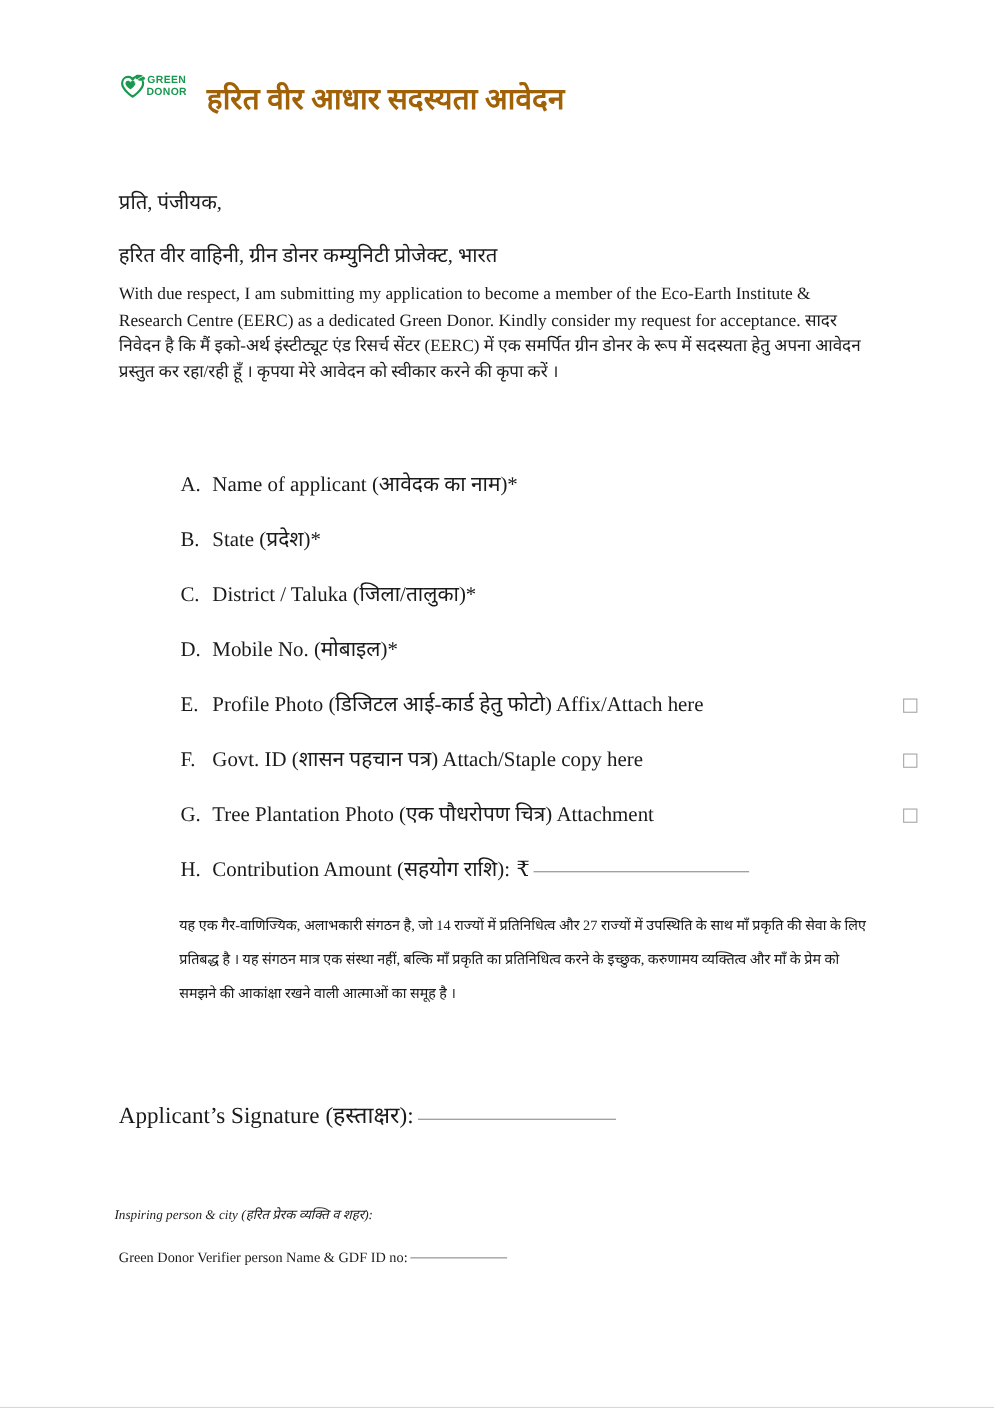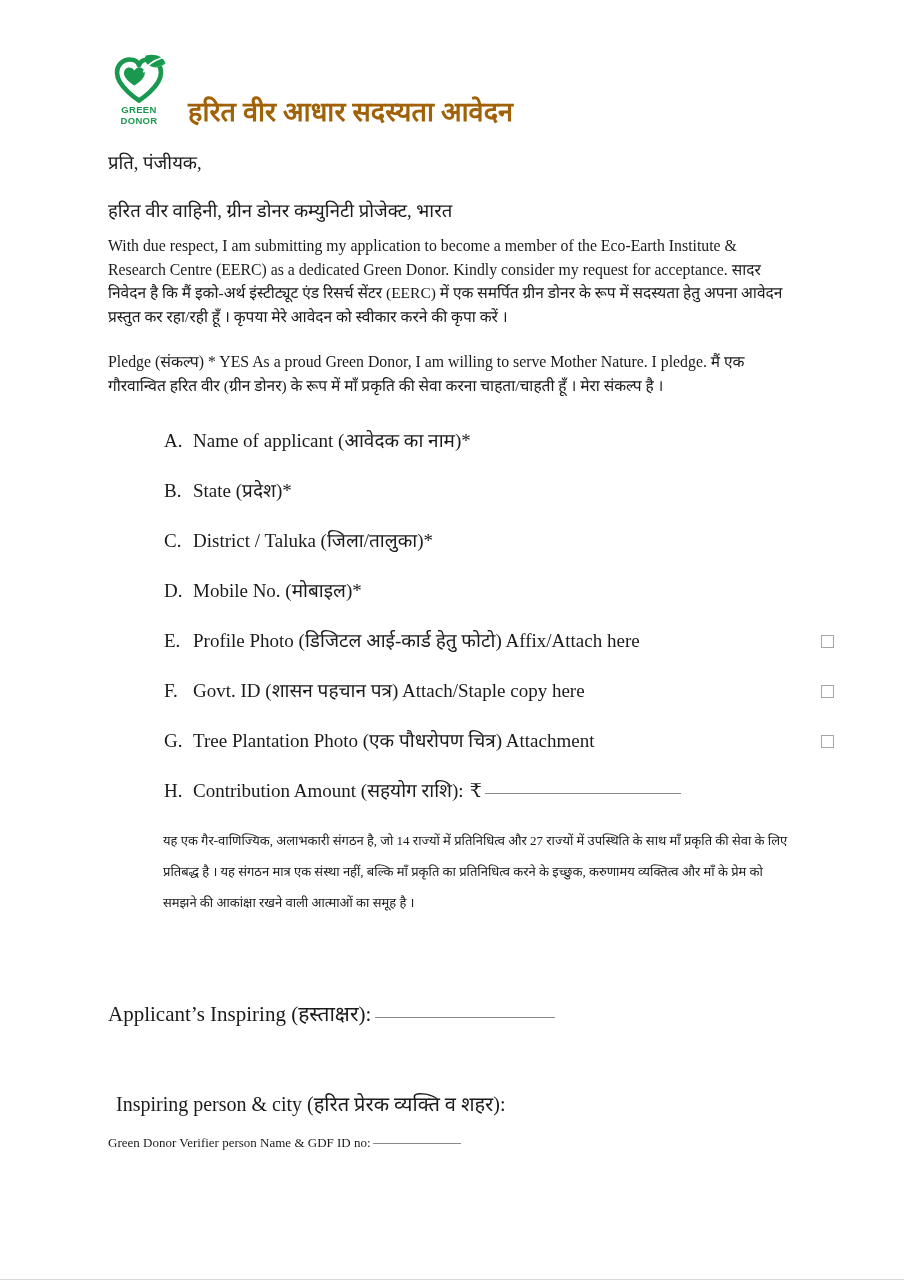--- a/index.html
+++ b/index.html
@@ -34,21 +34,21 @@
   .header {
     position: absolute;
     left: 108px;
     top: 52px;
     display: flex;
     align-items: flex-end;
   }
   .logo-block {
     width: 62px;
     display: flex;
-    flex-direction: column;
+    flex-direction: row;
     align-items: center;
     margin-bottom: 2px;
   }
   .logo-mark {
     width: 58px;
     height: 52px;
     display: block;
   }
   .logo-wordmark {
     margin-top: 1px;
@@ -68,21 +68,21 @@
     letter-spacing: 0.1px;
     white-space: nowrap;
     padding-bottom: 1px;
     color: #a16207;
   }
 
   
   .body-wrap {
     position: absolute;
     left: 108px;
-    top: 150px;
+    top: 172px;
     width: 690px;
   }
   .addr-line {
     font-size: 18.5px;
     line-height: 26px;
     margin: 0 0 22px 0;
   }
   .addr-line.second {
     margin-bottom: 10px;
   }
@@ -167,25 +167,26 @@
     width: 180px;
     border-bottom: 1.6px solid #8a8a8a;
     height: 0;
     margin-left: 4px;
     vertical-align: 3px;
   }
 
   
   .footer-1 {
     position: absolute;
-    left: 116px;
+    left: 104px;
     top: 1093px;
-    font-size: 20px;
+    font-size: 12px;
     line-height: 22px;
     white-space: nowrap;
+    font-style: italic;
   }
   .footer-2 {
     position: absolute;
     left: 108px;
     top: 1132px;
     font-size: 13px;
     line-height: 22px;
     white-space: nowrap;
   }
   .gdf-rule {
@@ -224,21 +225,20 @@
 
     <div class="doc-title">हरित वीर आधार सदस्यता आवेदन</div>
   </div>
 
   <div class="body-wrap">
     <p class="addr-line">प्रति, पंजीयक,</p>
     <p class="addr-line second">हरित वीर वाहिनी, ग्रीन डोनर कम्युनिटी प्रोजेक्ट, भारत</p>
 
     <p class="para"><span>With due respect, I am submitting my application to become a member of the Eco-Earth Institute &amp; Research Centre (EERC) as a dedicated Green Donor. Kindly consider my request for acceptance.</span> <span class="devanagari">सादर निवेदन है कि मैं इको-अर्थ इंस्टीट्यूट एंड रिसर्च सेंटर (EERC) में एक समर्पित ग्रीन डोनर के रूप में सदस्यता हेतु अपना आवेदन प्रस्तुत कर रहा/रही हूँ । कृपया मेरे आवेदन को स्वीकार करने की कृपा करें ।</span></p>
 
-    <p class="para"><span>Pledge (संकल्प) * YES  As a proud Green Donor, I am willing to serve Mother Nature. I pledge.</span> <span class="devanagari">मैं एक गौरवान्वित हरित वीर (ग्रीन डोनर) के रूप में माँ प्रकृति की सेवा करना चाहता/चाहती हूँ । मेरा संकल्प है ।</span></p>
   </div>
 
   <div class="form-list">
 
     <div class="form-item">
       <span class="item-marker">A.</span>
       <span class="item-text">Name of applicant (आवेदक का नाम)*</span>
     </div>
 
     <div class="form-item">
@@ -276,20 +276,20 @@
 
     <div class="form-item">
       <span class="item-marker">H.</span>
       <span class="item-text"><span>Contribution Amount (सहयोग राशि):</span><span class="rupee">₹</span><span class="amount-rule"></span></span>
     </div>
 
   </div>
 
   <p class="closing">यह एक गैर-वाणिज्यिक, अलाभकारी संगठन है, जो 14 राज्यों में प्रतिनिधित्व और 27 राज्यों में उपस्थिति के साथ माँ प्रकृति की सेवा के लिए प्रतिबद्ध है । यह संगठन मात्र एक संस्था नहीं, बल्कि माँ प्रकृति का प्रतिनिधित्व करने के इच्छुक, करुणामय व्यक्तित्व और माँ के प्रेम को समझने की आकांक्षा रखने वाली आत्माओं का समूह है ।</p>
 
-  <div class="signature"><span>Applicant’s Inspiring (हस्ताक्षर):</span><span class="sig-rule"></span></div>
+  <div class="signature"><span>Applicant’s Signature (हस्ताक्षर):</span><span class="sig-rule"></span></div>
 
   <div class="footer-1"><span>Inspiring person &amp; city (हरित प्रेरक व्यक्ति व शहर):</span></div>
 
   <div class="footer-2"><span>Green Donor Verifier person Name &amp; GDF ID no:</span><span class="gdf-rule"></span></div>
 
   <div class="page-edge"></div>
 </div>
 
 </body></html>

